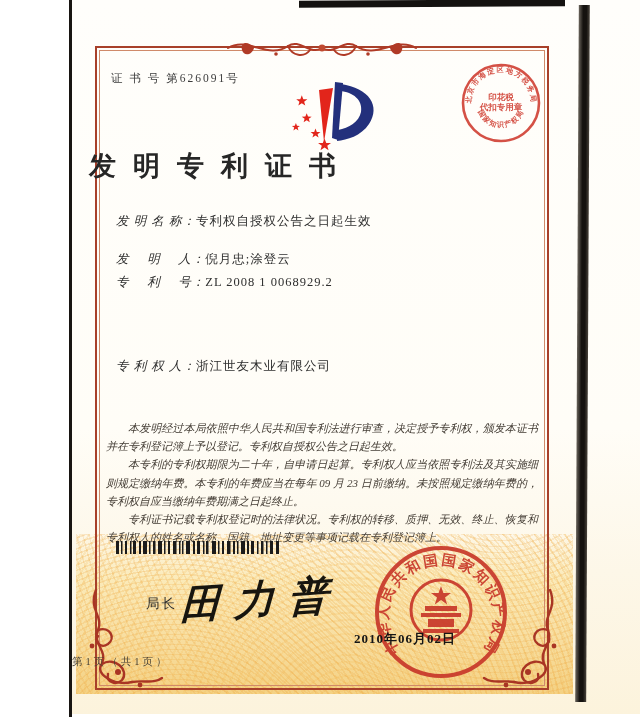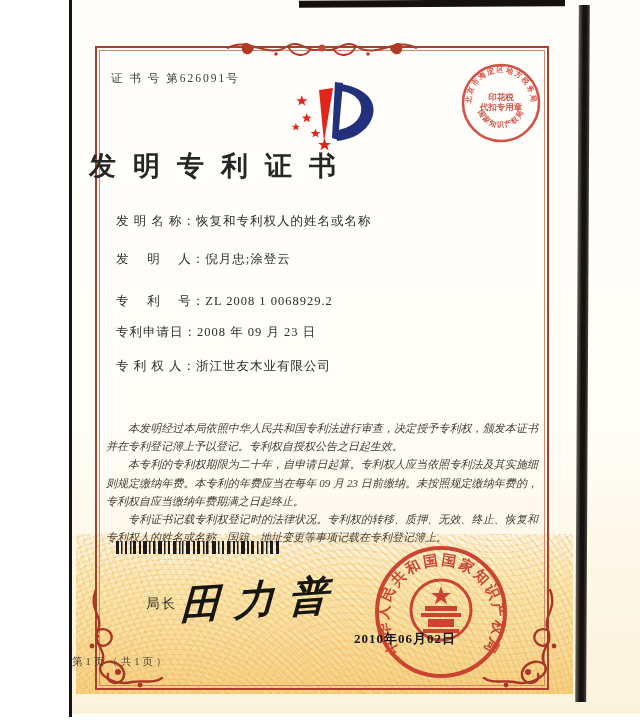--- a/index.html
+++ b/index.html
@@ -35,23 +35,23 @@
   .content{position:absolute;left:0;top:0;width:100%;height:100%;z-index:4;}
 
   .cert-no{position:absolute;left:39px;top:71px;font-size:11.5px;letter-spacing:2px;color:#3b3b3b;}
 
   .logo{position:absolute;left:205px;top:78px;width:112px;height:74px;}
 
   .title{position:absolute;left:0;top:148px;width:100%;text-align:left;
       font-size:27px;font-weight:700;color:#262626;letter-spacing:17px;text-indent:17px;}
 
   .field{position:absolute;left:44px;font-size:12.5px;color:#2e2e2e;white-space:nowrap;}
-  .field .lab{letter-spacing:1px;}
+  .field .lab{letter-spacing:1px;font-style:italic;}
   .field .val{letter-spacing:1px;}
-  .f0{top:213px}.f1{top:251px}.f2{top:293px}.f3{top:324px}.f4{top:358px}.f5{top:394px}
+  .f0{top:213px}.f1{top:251px}.f2{top:274px}.f3{top:324px}.f4{top:358px}.f5{top:394px}
 
   .paras{position:absolute;left:34px;top:419px;width:432px;z-index:4;
       font-size:11px;line-height:18.2px;color:#433c34;font-style:italic;font-family:Liberation Serif, serif;}
   .paras p{margin:0;text-indent:2em;text-align:justify;}
 
   .barcode{position:absolute;left:44px;top:541px;width:163px;height:13px;z-index:4;}
 
   .director{position:absolute;left:74px;top:595px;font-size:13.5px;color:#2c2c2c;letter-spacing:2px;z-index:4;}
   .signature{position:absolute;left:108px;top:565px;width:230px;height:72px;z-index:4;
       font-size:40px;font-weight:700;font-style:italic;color:#17150f;letter-spacing:14px;
@@ -132,30 +132,27 @@
           <polygon points="26,22 28.4,28.2 35,28.4 29.8,32.2 31.6,38.4 26,34.6 20.4,38.4 22.2,32.2 17,28.4 23.6,28.2" transform="scale(0.55) translate(28,42)"></polygon>
           <polygon points="26,22 28.4,28.2 35,28.4 29.8,32.2 31.6,38.4 26,34.6 20.4,38.4 22.2,32.2 17,28.4 23.6,28.2" transform="scale(0.45) translate(16,78)"></polygon>
           <polygon points="26,22 28.4,28.2 35,28.4 29.8,32.2 31.6,38.4 26,34.6 20.4,38.4 22.2,32.2 17,28.4 23.6,28.2" transform="scale(0.55) translate(44,70)"></polygon>
           <polygon points="26,22 28.4,28.2 35,28.4 29.8,32.2 31.6,38.4 26,34.6 20.4,38.4 22.2,32.2 17,28.4 23.6,28.2" transform="scale(0.72) translate(40,62)"></polygon>
         </g>
       </svg>
 
       <div class="title">发明专利证书</div>
 
       <div class="field f0">
-        <span class="lab">发 明 名 称：</span><span class="val">恢复和专利权人的姓名或名称</span>
+        <span class="lab">发 明 名 称：</span><span class="val">专利权自授权公告之日起生效</span>
       </div>
       <div class="field f1">
         <span class="lab">发　 明　 人：</span><span class="val">倪月忠;涂登云</span>
       </div>
       <div class="field f2">
         <span class="lab">专　 利　 号：</span><span class="val">ZL 2008 1 0068929.2</span>
-      </div>
-      <div class="field f3">
-        <span class="lab">专利申请日：</span><span class="val">2008 年 09 月 23 日</span>
       </div>
       <div class="field f4">
         <span class="lab">专 利 权 人：</span><span class="val">浙江世友木业有限公司</span>
       </div>
 
       <div class="paras">
         <p>本发明经过本局依照中华人民共和国专利法进行审查，决定授予专利权，颁发本证书并在专利登记簿上予以登记。专利权自授权公告之日起生效。</p>
         <p>本专利的专利权期限为二十年，自申请日起算。专利权人应当依照专利法及其实施细则规定缴纳年费。本专利的年费应当在每年 09 月 23 日前缴纳。未按照规定缴纳年费的，专利权自应当缴纳年费期满之日起终止。</p>
         <p>专利证书记载专利权登记时的法律状况。专利权的转移、质押、无效、终止、恢复和专利权人的姓名或名称、国籍、地址变更等事项记载在专利登记簿上。</p>
       </div>

